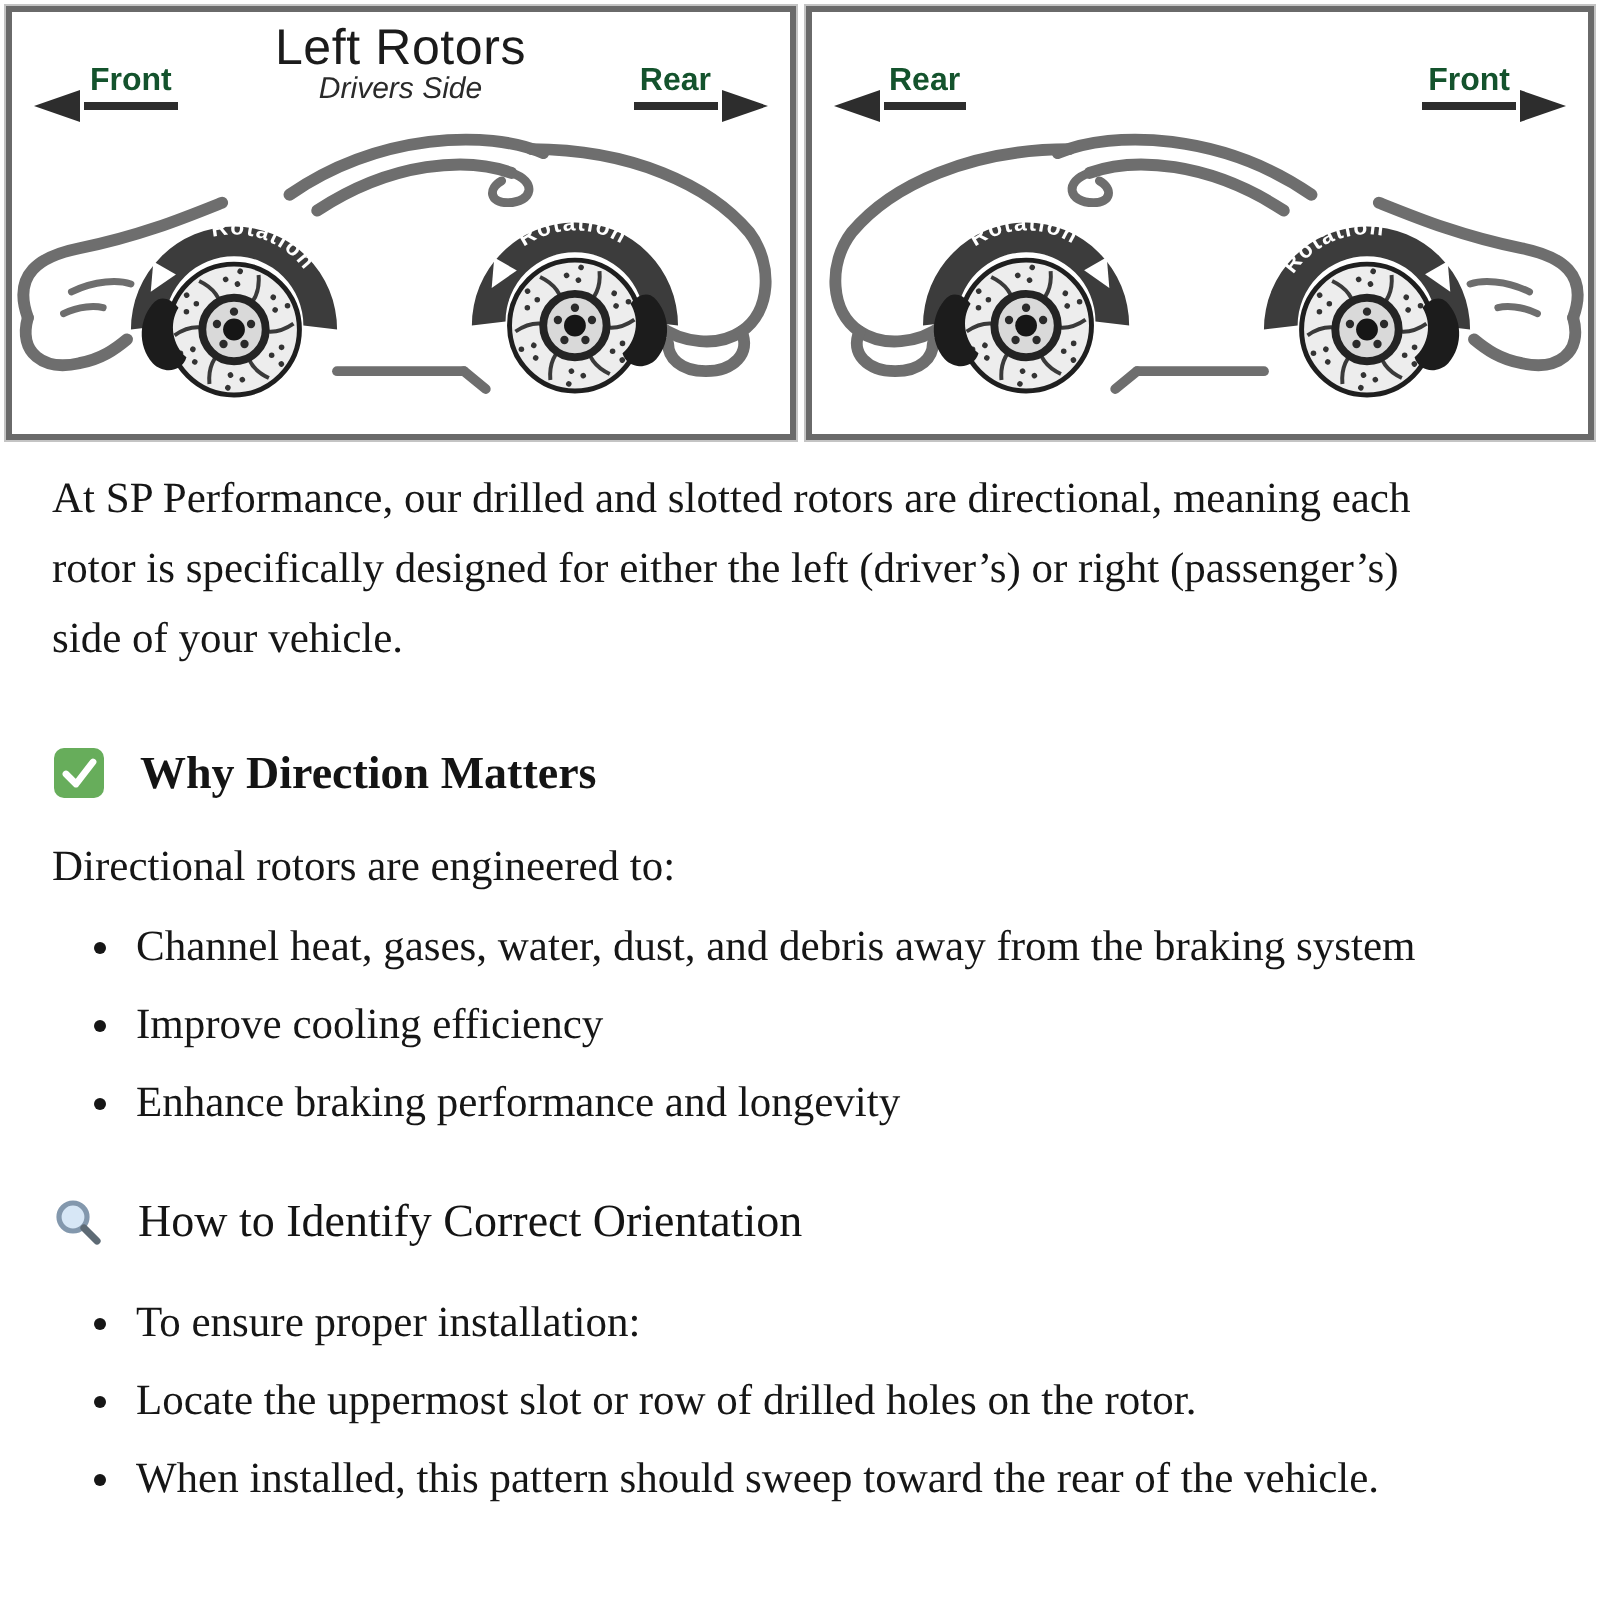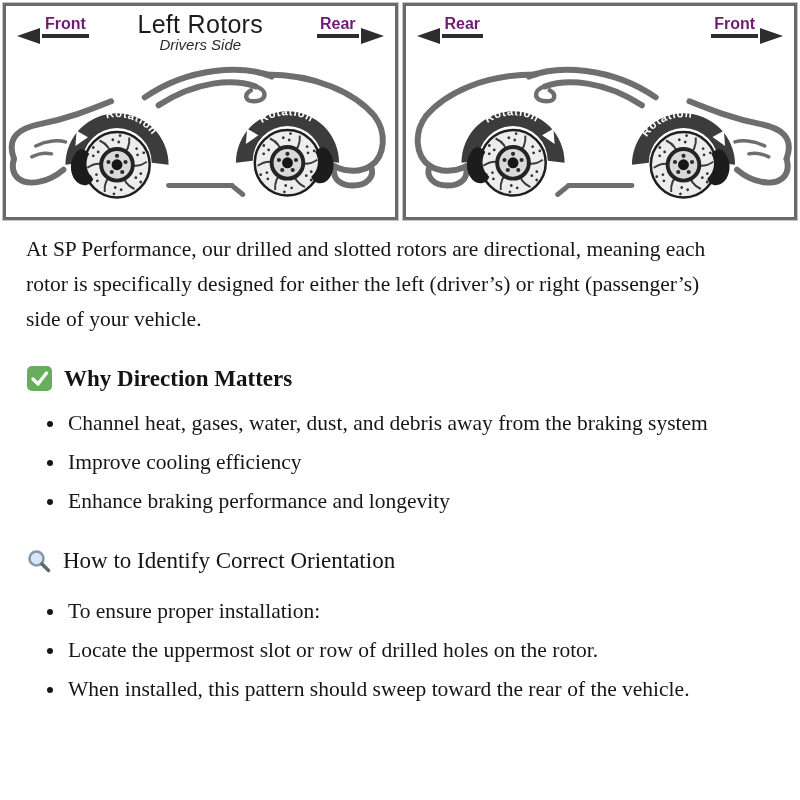--- a/index.html
+++ b/index.html
@@ -30,41 +30,41 @@
   }
   .panel-title {
     font-size: 25px; font-weight: normal; color: #1b1b1b;
     letter-spacing: 0.3px; line-height: 26px;
   }
   .panel-subtitle {
     font-size: 15px; font-weight: normal; font-style: italic;
     color: #2a2a2a; line-height: 16px;
   }
   .dir-label {
-    position: absolute; top: 9px;
-    font-size: 16px; font-weight: bold; color: #701a75;
+    position: absolute; top: 26px;
+    font-size: 16px; font-weight: bold; color: #14532d;
     border-bottom: 4px solid #2d2d2d;
     padding: 0 3px 1px 3px; line-height: 18px;
   }
   .dir-label.at-left  { left: 36px; }
   .dir-label.at-right { right: 36px; }
   .arrow-head { position: absolute; width: 0; height: 0;
     border-top: 8px solid transparent; border-bottom: 8px solid transparent; }
   .arrow-head.point-left  { border-right: 23px solid #2d2d2d; left: -25px; bottom: -10px; }
   .arrow-head.point-right { border-left: 23px solid #2d2d2d; right: -25px; bottom: -10px; }
   .car-svg { display: block; width: 100%; height: 158px; }
 
   
   .content { padding: 12px 26px 0 26px; width: 690px; }
   .intro {
     font-size: 21.5px; line-height: 35px; margin: 0 0 12px 0;
   }
   .icon-heading {
-    display: flex; align-items: center; gap: 11px;
-    font-size: 23px; margin: 28px 0 14px 0; color: #141414;
+    display: flex; align-items: center; gap: 17px;
+    font-size: 23px; margin: 36px 0 14px 0; color: #141414;
   }
   .icon-heading.bold { font-weight: bold; }
   .icon-heading .emoji-icon { flex: 0 0 auto; display: block; }
   .lead { font-size: 21.5px; line-height: 34px; margin: 16px 0 6px 0; }
   ul.bullets {
     margin: 6px 0 24px 0; padding-left: 40px;
     font-size: 21.5px; line-height: 34px;
   }
   ul.bullets li { margin: 5px 0; padding-left: 2px; }
   .section-how .icon-heading { margin-top: 30px; margin-bottom: 20px; }
@@ -218,20 +218,21 @@
 
   <div class="section-why">
     <div class="icon-heading bold">
       <svg class="emoji-icon" width="27" height="27" viewBox="0 0 27 27" xmlns="http://www.w3.org/2000/svg">
         <rect x="1" y="1" width="25" height="25" rx="5" fill="#67ad5b"></rect>
         <path d="M 7 14 L 12 19 L 20.5 8" fill="none" stroke="#ffffff" stroke-width="3.4" stroke-linecap="round" stroke-linejoin="round"></path>
       </svg>
       <span>Why Direction Matters</span>
     </div>
 
+    <p class="lead">Directional rotors are engineered to:</p>
 
     <ul class="bullets">
       <li>Channel heat, gases, water, dust, and debris away from the braking system</li>
       <li>Improve cooling efficiency</li>
       <li>Enhance braking performance and longevity</li>
     </ul>
   </div>
 
   <div class="section-how">
     <div class="icon-heading">

